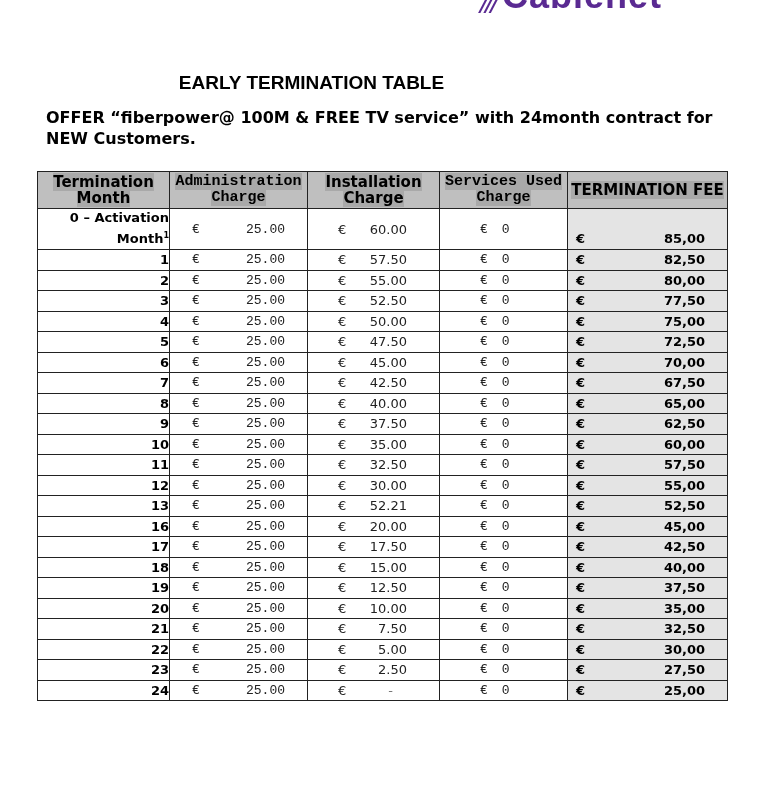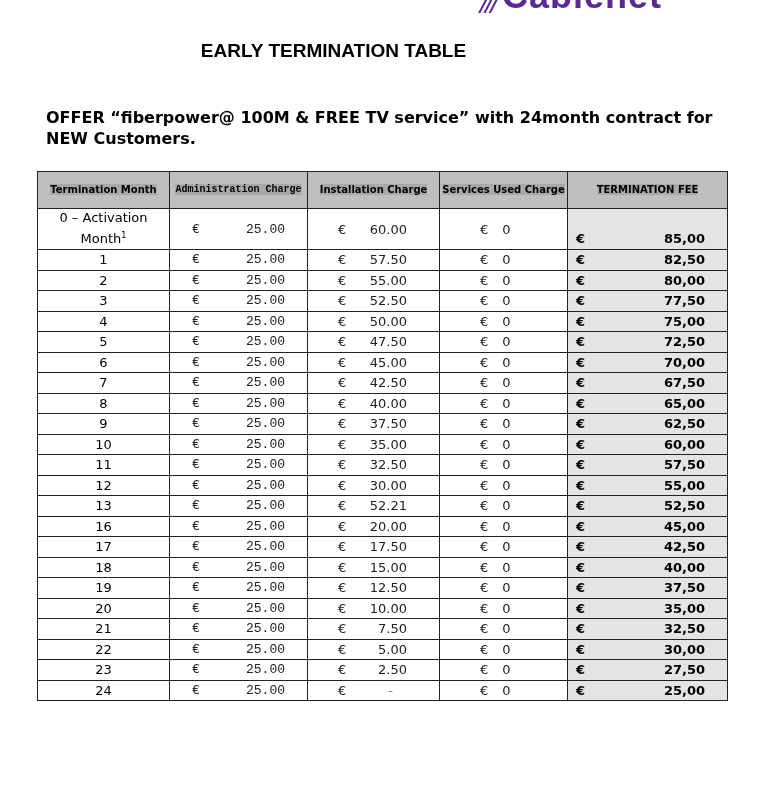--- a/index.html
+++ b/index.html
@@ -1,34 +1,34 @@
 <!DOCTYPE html>
 <html><head>
 <meta charset="utf-8">
 <style>
   html, body { margin: 0; padding: 0; background: #ffffff; }
   body { width: 779px; height: 800px; position: relative; overflow: hidden;
          font-family: "DejaVu Sans", sans-serif; color: #000; }
   .logo { position: absolute; left: 480px; top: -14px; height: 28px; display: flex; align-items: flex-end; color: #5a2a92; }
   .logo .stripes { font-family: "DejaVu Sans", sans-serif; font-size: 20px; font-style: italic; font-weight: bold; letter-spacing: -2px; margin-right: 6px; line-height: 1; }
   .logo .brand { font-family: "Liberation Sans", sans-serif; font-size: 36px; font-weight: bold; letter-spacing: 1px; line-height: 1; }
-  .title { position: absolute; left: 0; width: 623px; top: 40px; text-align: center;
-           font-family: "Liberation Sans", sans-serif; font-weight: bold; font-size: 19px; padding-left: 22px; }
+  .title { position: absolute; left: 0; width: 623px; top: 72px; text-align: center;
+           font-family: "Liberation Sans", sans-serif; font-weight: bold; font-size: 19px; }
   .offer { position: absolute; left: 46px; top: 107px; width: 680px;
            font-family: "DejaVu Sans", sans-serif; font-weight: bold; font-size: 16px; line-height: 21px; }
   table.fees { position: absolute; left: 37px; top: 171px; border-collapse: collapse;
                font-family: "DejaVu Sans", sans-serif; font-size: 13px; }
   table.fees th, table.fees td { border: 1.5px solid #222; padding: 0; }
-  table.fees th { background: #bfbfbf; font-weight: bold; font-size: 10px; line-height: 16px; height: 36px; text-align: center; }
+  table.fees th { background: #bfbfbf; font-weight: bold; font-size: 15px; line-height: 16px; height: 36px; text-align: center; }
   table.fees th span { background: #a9a9a9; }
   table.fees td { height: 19.5px; }
-  .c-month { width: 131px; text-align: center; font-weight: normal; }
+  .c-month { width: 131px; text-align: right; font-weight: bold; }
   .c-admin { width: 137px; font-family: Liberation Mono, monospace; }
   .c-inst { width: 131px; }
-  .c-serv { width: 127px; }
+  .c-serv { width: 127px; font-family: Liberation Mono, monospace; }
   .c-fee { width: 159px; background: #e4e4e4; font-weight: bold; margin-top: 12px; }
   .money { display: flex; justify-content: space-between; align-items: center; color: #222; }
   .c-admin .money { padding: 0 22px 0 22px; }
   .c-inst .money { padding: 0 32px 0 30px; }
   .c-serv .cell { padding-left: 40px; color: #222; }
   .c-serv .cell .amt { margin-left: 14px; }
   .c-fee .money { padding: 0 22px 0 8px; color: #000; }
   tr.first td { height: 40px; }
   tr.first .c-month { line-height: 18px; }
   tr.first .c-fee .money { align-items: flex-end; padding-top: 18px; }

